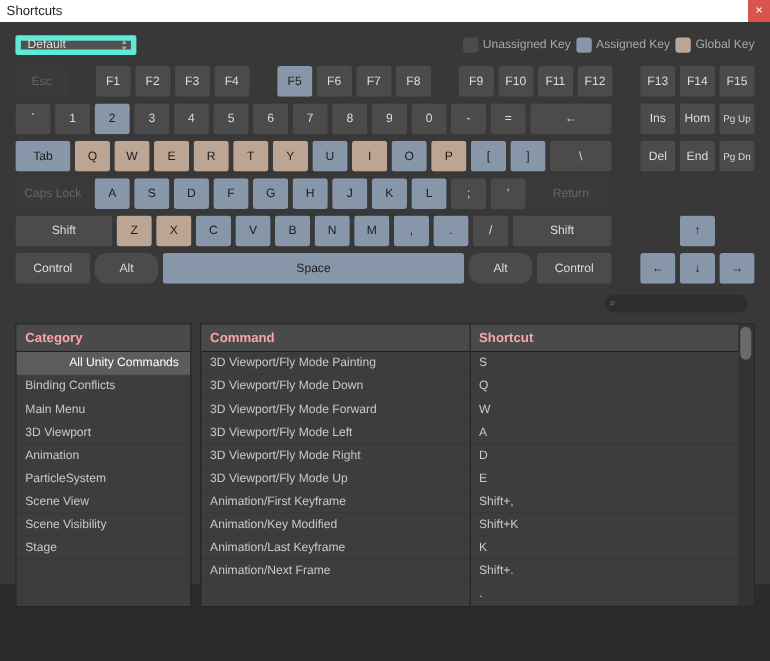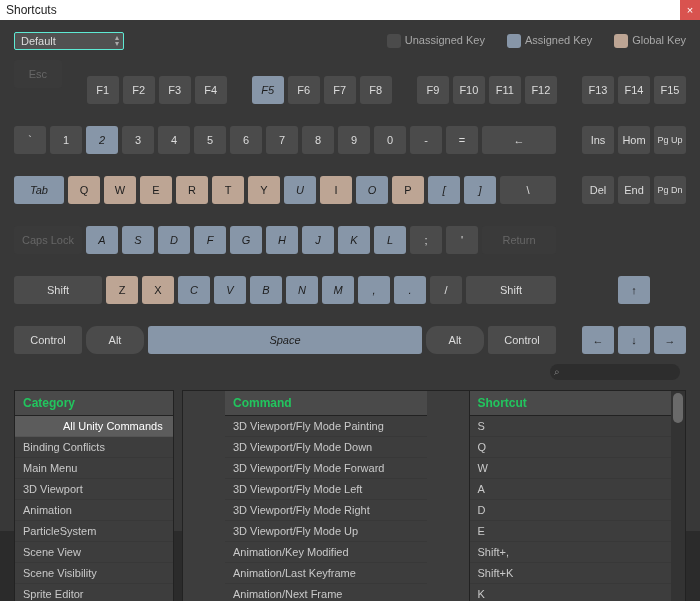--- a/index.html
+++ b/index.html
@@ -3,55 +3,55 @@
 <meta charset="utf-8">
 <style>
   * { box-sizing: border-box; margin:0; padding:0; }
   body { font-family: Arial, Helvetica, sans-serif; font-size:11px; background:#2b2b2b; width:700px; height:601px; overflow:hidden; }
   .window { width:700px; height:531px; display:flex; flex-direction:column; background:#383838; }
   .titlebar { height:20px; background:#fff; display:flex; align-items:center; color:#222; padding:0 0 0 6px; }
   .titlebar .title { flex:1; font-size:12px; }
   .titlebar .close { width:20px; height:20px; background:#d9534f; color:#fff; display:flex; align-items:center; justify-content:center; cursor:pointer; font-size:11px; }
   .content { flex:1; padding:12px 14px; display:flex; flex-direction:column; gap:10px; color:#c0c0c0; }
   .toprow { display:flex; align-items:center; gap:12px; }
-  .profile { width:110px; height:18px; background:#515151; border:1px solid #5eead4; border-radius:2px; display:flex; align-items:center; padding:0 6px; font-size:11px; color:#ddd; cursor:pointer; position:relative; }
+  .profile { width:110px; height:18px; background:#515151; border:5px solid #5eead4; border-radius:2px; display:flex; align-items:center; padding:0 6px; font-size:11px; color:#ddd; cursor:pointer; position:relative; }
   .profile .arrows { position:absolute; right:4px; font-size:8px; color:#aaa; line-height:6px; }
-  .legend { margin-left:auto; display:flex; align-items:center; gap:22px; font-size:11px; color:#a8a8a8; }
+  .legend { margin-left:auto; display:flex; align-items:center; gap:5px; font-size:11px; color:#a8a8a8; }
   .legend .sw { width:14px; height:14px; border-radius:3px; display:inline-block; vertical-align:middle; margin-right:4px; }
   .sw.un { background:#4b4b4b; }
   .sw.as { background:#8796a8; }
   .sw.gl { background:#bda594; }
 
   .keyboard { display:flex; flex-direction:column; gap:6px; }
   .krow { display:flex; gap:4px; }
-  .keygroup { display:flex; gap:4px;margin-top:16px; }
+  .keygroup { display:flex; gap:4px; }
   .spacer1 { width:18px; }
   .spacer2 { width:18px; }
   .key { height:28px; border-radius:3px; display:flex; align-items:center; justify-content:center; font-size:11px; color:#dcdcdc; cursor:pointer; border:1px solid rgba(0,0,0,0); min-width:32px; }
   .w1 { width:32px; }
   .w15 { width:50px; }
   .w175 { width:58px;border-radius:11px; }
   .w2 { width:68px; }
   .w275 { width:88px; }
   .wspace { flex:1; }
   .un { background:#4b4b4b; }
-  .as { background:#8796a8; color:#1d1d1d;font-style:italic; }
+  .as { background:#8796a8; color:#1d1d1d; }
   .gl { background:#bda594; color:#1d1d1d; }
   .dis { background:#3a3a3a; color:#666; }
   .key.two { font-size:9px; line-height:10px; text-align:center; }
 
   .searchrow { display:flex; justify-content:flex-end; align-items:center; padding-right:6px; }
   .search { width:130px; height:16px; background:#2d2d2d; border-radius:8px; display:flex; align-items:center; padding:0 6px 0 18px; position:relative; }
   .search .icon { position:absolute; left:4px; top:2px; color:#888; font-size:10px; }
 
   .tables { display:flex; gap:8px; flex:1; min-height:0; }
   .catpanel { width:160px; display:flex; flex-direction:column; background:#3d3d3d; border:1px solid #222; }
   .cmdpanel { flex:1; display:flex; background:#3d3d3d; border:1px solid #222; }
-  .col { display:flex; flex-direction:column; flex:1; min-width:0;margin-left:42px; }
-  .hdr { background:#4a4a4a; color:#22c55e; font-weight:bold; font-size:12px; padding:5px 8px; border-bottom:1px solid #222; }
+  .col { display:flex; flex-direction:column; flex:1; min-width:0; }
+  .hdr { background:#4a4a4a; color:#fca5a5; font-weight:bold; font-size:12px; padding:5px 8px; border-bottom:1px solid #222; }
   .list { flex:1; overflow:hidden; }
   .row { padding:4px 8px; font-size:11px; color:#c9c9c9; border-bottom:1px solid rgba(0,0,0,0.08); white-space:nowrap; overflow:hidden; cursor:pointer; }
   .row.sel { background:#5c5c5c; color:#fff;padding-left:48px; }
   .shortcol { width:220px; border-left:1px solid #222; }
   .scrolltrack { width:14px; background:#333; display:flex; flex-direction:column; align-items:center; justify-content:flex-start; padding:2px; }
   .thumb { width:10px; background:#6a6a6a; border-radius:5px; }
 </style>
 </head>
 <body>
 
@@ -227,34 +227,34 @@
         <div class="hdr">Category</div>
         <div class="list" id="catlist">
             <div class="row sel">All Unity Commands</div>
             <div class="row">Binding Conflicts</div>
             <div class="row">Main Menu</div>
             <div class="row">3D Viewport</div>
             <div class="row">Animation</div>
             <div class="row">ParticleSystem</div>
             <div class="row">Scene View</div>
             <div class="row">Scene Visibility</div>
-            <div class="row">Sprite Editor</div>
             <div class="row">Stage</div>
           </div>
       </div>
       <div class="cmdpanel">
         <div class="col">
           <div class="hdr">Command</div>
           <div class="list" id="cmdlist">
               <div class="row">3D Viewport/Fly Mode Painting</div>
               <div class="row">3D Viewport/Fly Mode Down</div>
               <div class="row">3D Viewport/Fly Mode Forward</div>
               <div class="row">3D Viewport/Fly Mode Left</div>
               <div class="row">3D Viewport/Fly Mode Right</div>
               <div class="row">3D Viewport/Fly Mode Up</div>
+              <div class="row">Animation/First Keyframe</div>
               <div class="row">Animation/Key Modified</div>
               <div class="row">Animation/Last Keyframe</div>
               <div class="row">Animation/Next Frame</div>
             </div>
         </div>
         <div class="col shortcol">
           <div class="hdr">Shortcut</div>
           <div class="list" id="sclist">
               <div class="row">S</div>
               <div class="row">Q</div>

